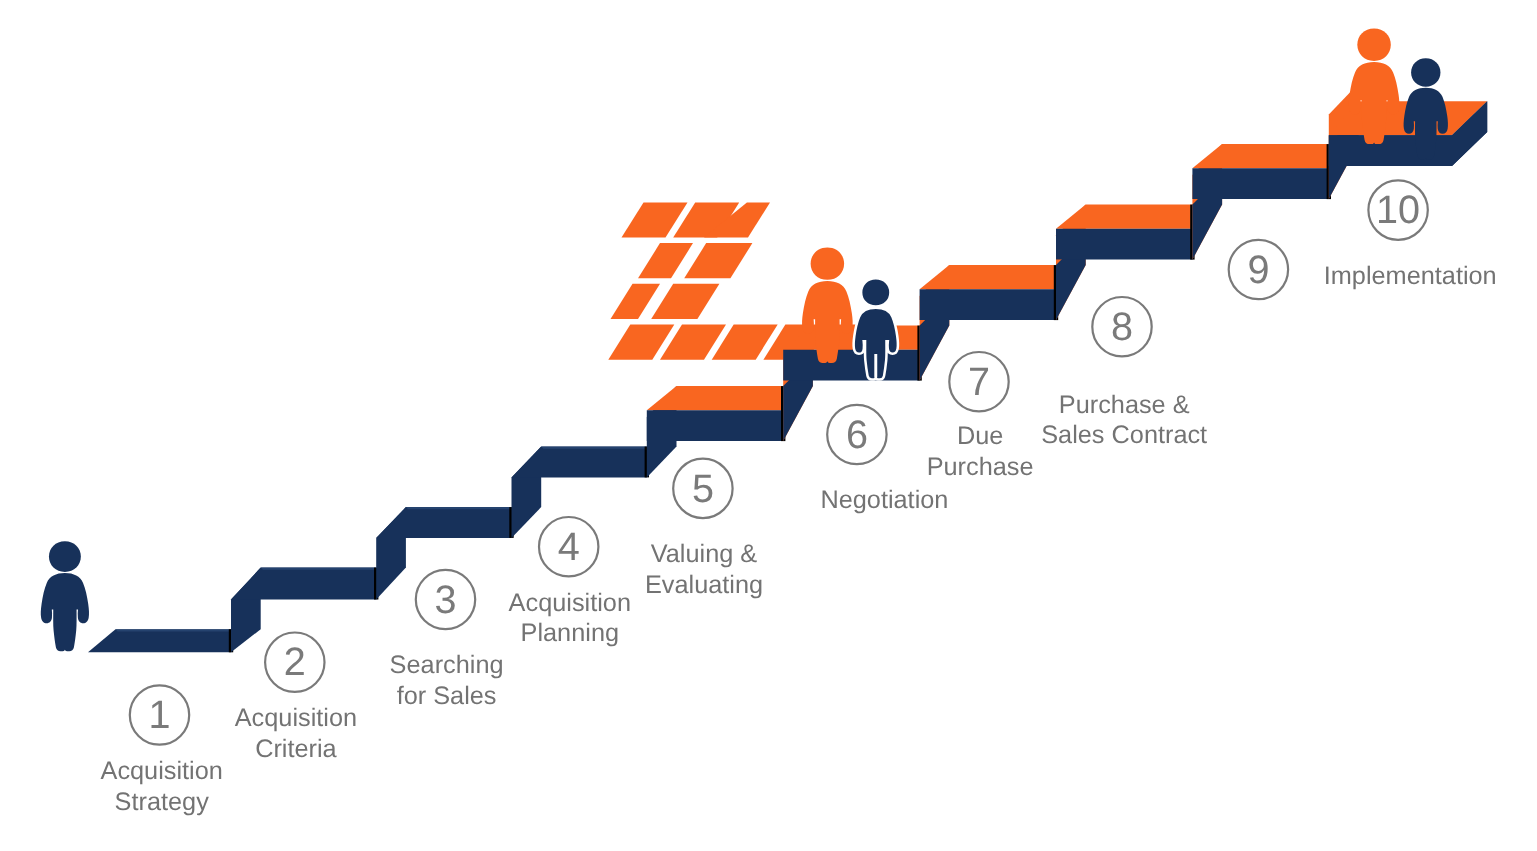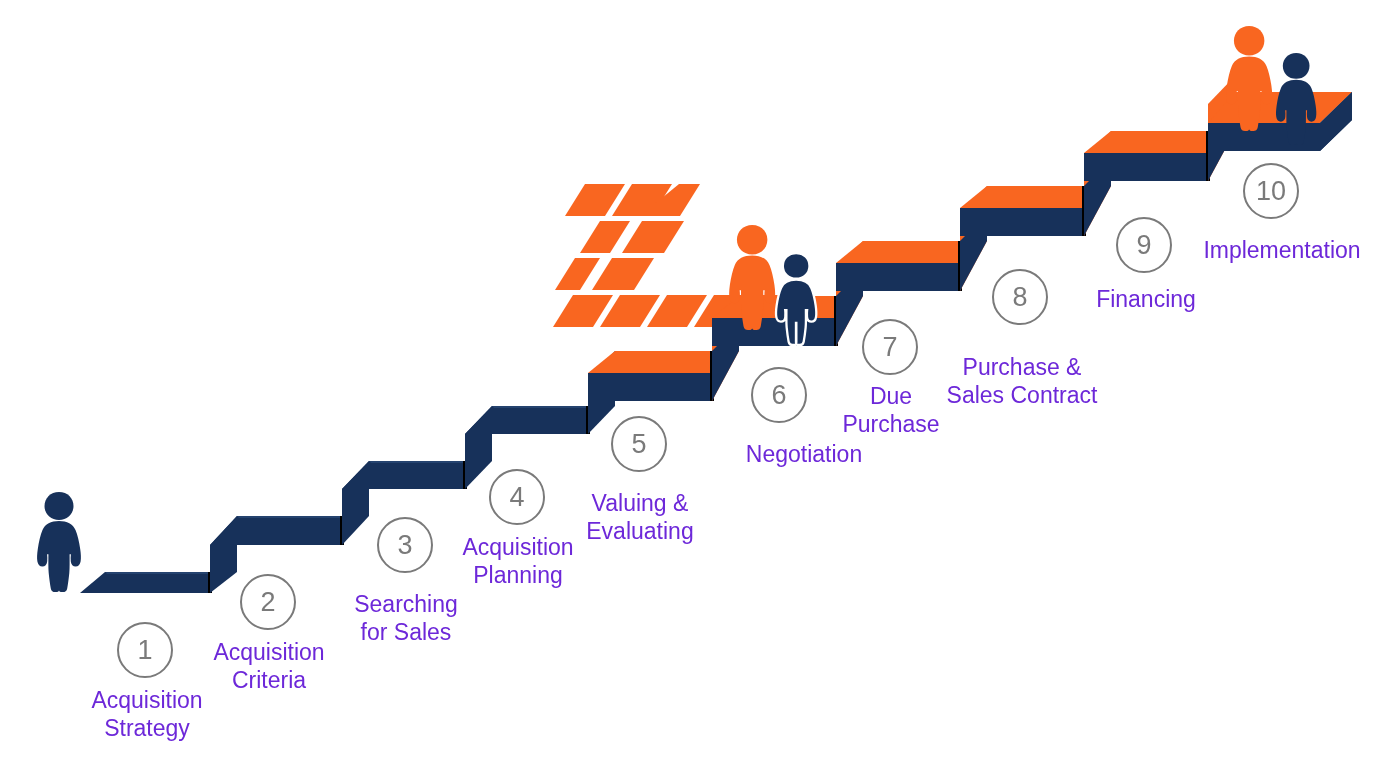--- a/index.html
+++ b/index.html
@@ -6,36 +6,36 @@
   html,body{margin:0;padding:0;background:#ffffff;}
   body{
     width:1397px;height:774px;overflow:hidden;
     font-family:"Liberation Sans","DejaVu Sans",sans-serif;
     position:relative;
   }
   #stage{position:relative;width:1397px;height:774px;background:#fff;}
   #stage svg{position:absolute;left:0;top:0;}
   .lbl{
     position:absolute;
-    color:#6d28d9;
+    color:#737373;
     font-size:23px;
     line-height:28px;
     text-align:center;
     white-space:pre-line;
     font-family:"Liberation Sans","DejaVu Sans",sans-serif;
     letter-spacing:0px;
   }
   .num-circle{
     position:absolute;
     width:56px;height:56px;
     border:2px solid #7a7a7a;
     border-radius:50%;
     box-sizing:border-box;
     color:#7a7a7a;
-    font-size:27px;
+    font-size:36px;
     display:flex;align-items:center;justify-content:center;
     font-family:"Liberation Sans","DejaVu Sans",sans-serif;
   }
 </style>
 </head>
 <body>
 
 <div id="stage">
 
   <svg id="art" width="1397" height="774" viewBox="0 0 1397 774">
@@ -211,18 +211,17 @@
 
   <div class="num-circle" style="left:862px;top:319px;">7</div>
   <div class="lbl" style="left:800px;top:382px;width:182px;">Due
 Purchase</div>
 
   <div class="num-circle" style="left:992px;top:269px;">8</div>
   <div class="lbl" style="left:931px;top:353px;width:182px;">Purchase &amp;
 Sales Contract</div>
 
   <div class="num-circle" style="left:1116px;top:217px;">9</div>
-  <div class="lbl" style="left:1055px;top:285px;width:182px;">Financing</div>
 
   <div class="num-circle" style="left:1243px;top:163px;">10</div>
   <div class="lbl" style="left:1186px;top:236px;width:192px;">Implementation</div>
 
 </div>
 
 </body></html>

